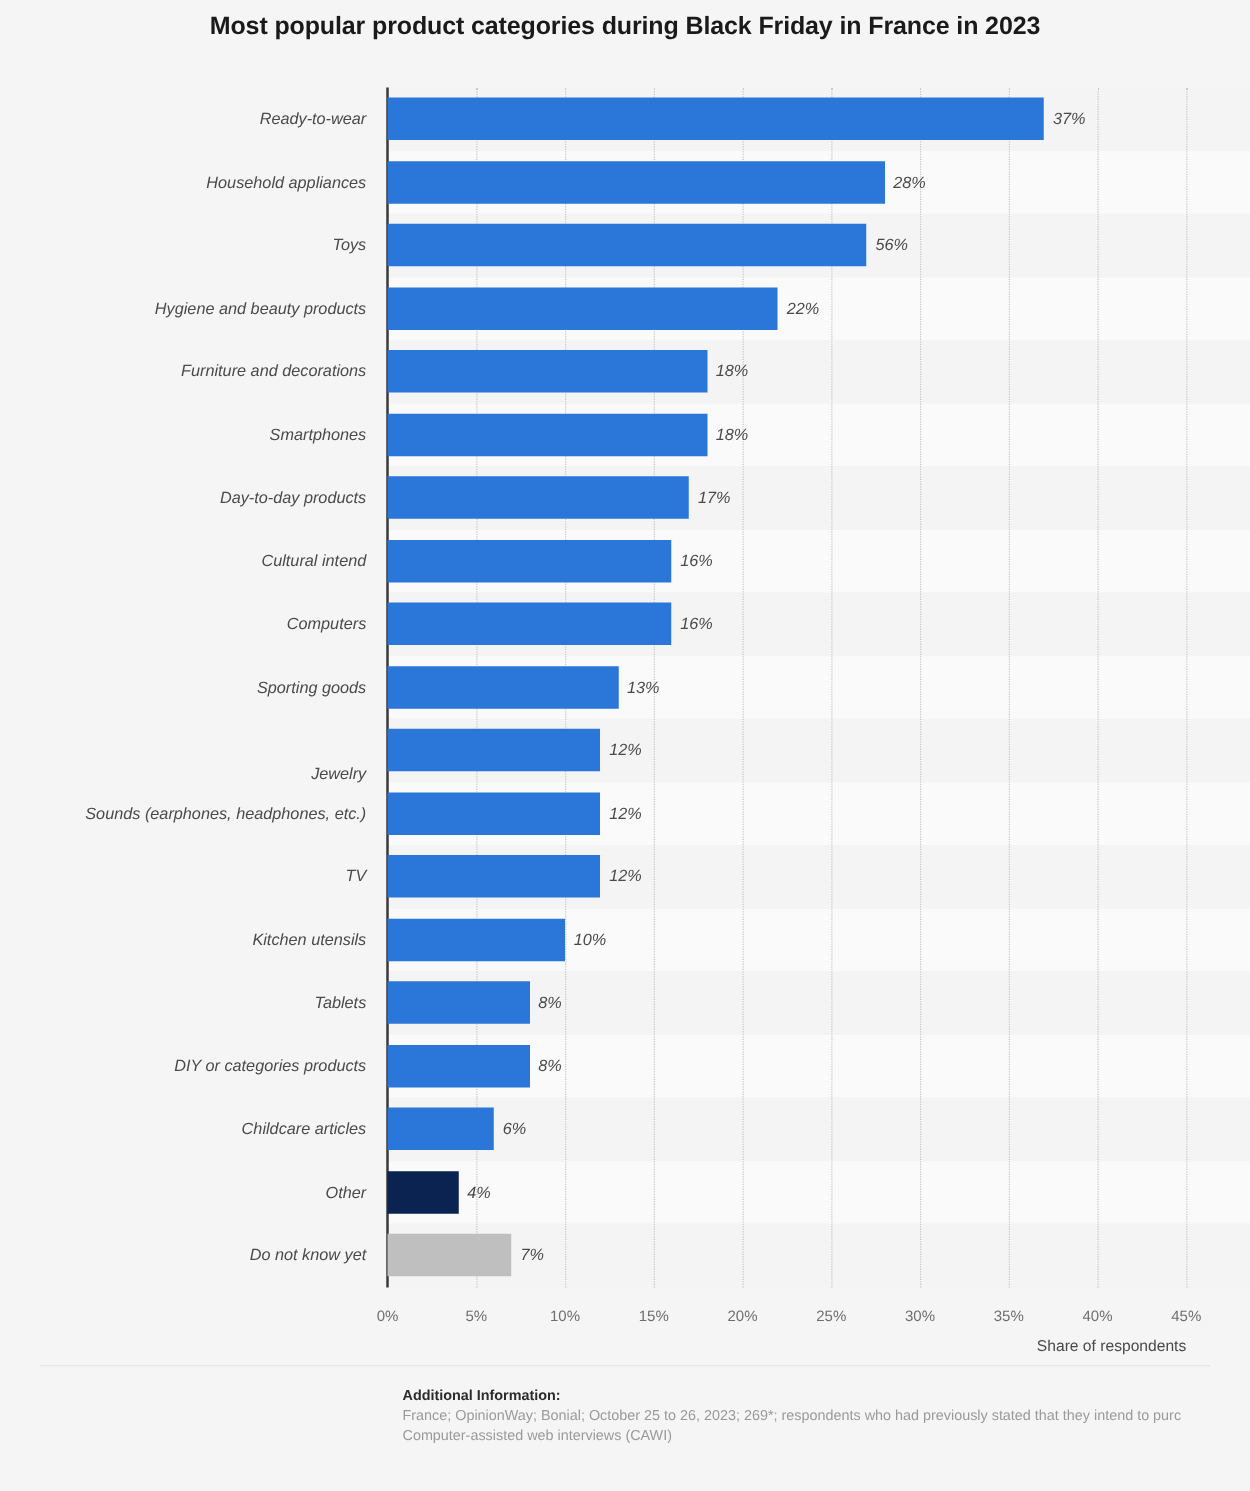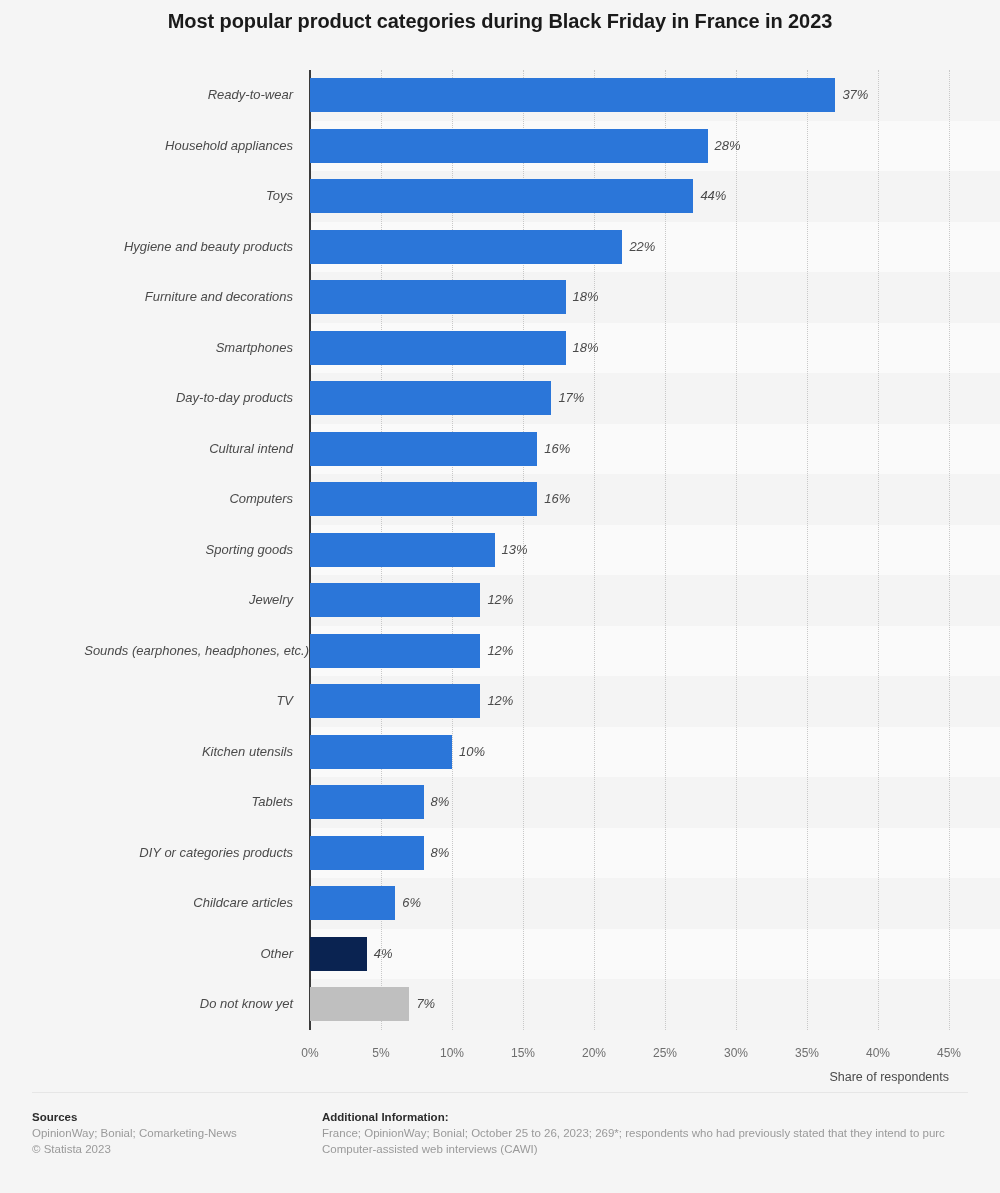--- a/index.html
+++ b/index.html
@@ -197,37 +197,37 @@
       <div class="cat-label" style="top: 8px; left: 0px; width: 293px;">Ready-to-wear</div>
       <div class="cat-label" style="top: 58.5px; left: 0px; width: 293px;">Household appliances</div>
       <div class="cat-label" style="top: 109px; left: 0px; width: 293px;">Toys</div>
       <div class="cat-label" style="top: 159.5px; left: 0px; width: 293px;">Hygiene and beauty products</div>
       <div class="cat-label" style="top: 210px; left: 0px; width: 293px;">Furniture and decorations</div>
       <div class="cat-label" style="top: 260.5px; left: 0px; width: 293px;">Smartphones</div>
       <div class="cat-label" style="top: 311px; left: 0px; width: 293px;">Day-to-day products</div>
       <div class="cat-label" style="top: 361.5px; left: 0px; width: 293px;">Cultural intend</div>
       <div class="cat-label" style="top: 412px; left: 0px; width: 293px;">Computers</div>
       <div class="cat-label" style="top: 462.5px; left: 0px; width: 293px;">Sporting goods</div>
-      <div class="cat-label" style="top: 513px; left: 0px; width: 293px;">Jewelry</div>
-      <div class="cat-label" style="top: 563.5px; left: 0px; width: 293px; padding-left: 16px;">Sounds (earphones, headphones, etc.)</div>
+      <div class="cat-label" style="top: 532px; left: 0px; width: 293px;">Jewelry</div>
+      <div class="cat-label" style="top: 563.5px; left: 0px; width: 293px;">Sounds (earphones, headphones, etc.)</div>
       <div class="cat-label" style="top: 614px; left: 0px; width: 293px;">TV</div>
       <div class="cat-label" style="top: 664.5px; left: 0px; width: 293px;">Kitchen utensils</div>
       <div class="cat-label" style="top: 715px; left: 0px; width: 293px;">Tablets</div>
       <div class="cat-label" style="top: 765.5px; left: 0px; width: 293px;">DIY or categories products</div>
       <div class="cat-label" style="top: 816px; left: 0px; width: 293px;">Childcare articles</div>
       <div class="cat-label" style="top: 866.5px; left: 0px; width: 293px;">Other</div>
       <div class="cat-label" style="top: 917px; left: 0px; width: 293px;">Do not know yet</div>
     </div>
   <div id="bars-layer">
       <div class="bar" style="top: 8px; left: 310px; width: 525.4px; background: rgb(43, 118, 217);"></div>
       <div class="bar-value" style="top: 8px; left: 842.4px;">37%</div>
       <div class="bar" style="top: 58.5px; left: 310px; width: 397.6px; background: rgb(43, 118, 217);"></div>
       <div class="bar-value" style="top: 58.5px; left: 714.6px;">28%</div>
       <div class="bar" style="top: 109px; left: 310px; width: 383.4px; background: rgb(43, 118, 217);"></div>
-      <div class="bar-value" style="top: 109px; left: 700.4px;">44%</div>
+      <div class="bar-value" style="top: 109px; left: 700.4px;">56%</div>
       <div class="bar" style="top: 159.5px; left: 310px; width: 312.4px; background: rgb(43, 118, 217);"></div>
       <div class="bar-value" style="top: 159.5px; left: 629.4px;">22%</div>
       <div class="bar" style="top: 210px; left: 310px; width: 255.6px; background: rgb(43, 118, 217);"></div>
       <div class="bar-value" style="top: 210px; left: 572.6px;">18%</div>
       <div class="bar" style="top: 260.5px; left: 310px; width: 255.6px; background: rgb(43, 118, 217);"></div>
       <div class="bar-value" style="top: 260.5px; left: 572.6px;">18%</div>
       <div class="bar" style="top: 311px; left: 310px; width: 241.4px; background: rgb(43, 118, 217);"></div>
       <div class="bar-value" style="top: 311px; left: 558.4px;">17%</div>
       <div class="bar" style="top: 361.5px; left: 310px; width: 227.2px; background: rgb(43, 118, 217);"></div>
       <div class="bar-value" style="top: 361.5px; left: 544.2px;">16%</div>
@@ -265,23 +265,18 @@
     <div class="x-tick-label" style="left: 665px;">25%</div>
     <div class="x-tick-label" style="left: 736px;">30%</div>
     <div class="x-tick-label" style="left: 807px;">35%</div>
     <div class="x-tick-label" style="left: 878px;">40%</div>
     <div class="x-tick-label" style="left: 949px;">45%</div>
   </div>
 <div id="x-axis-title">Share of respondents</div>
 
 <div id="footer-divider"></div>
 <div id="footer">
-  <div id="sources-block">
-    <div class="foot-head">Sources</div>
-    <div class="foot-line">OpinionWay; Bonial; Comarketing-News</div>
-    <div class="foot-line">© Statista 2023</div>
-  </div>
   <div id="additional-block">
     <div class="foot-head">Additional Information:</div>
     <div class="foot-line">France; OpinionWay; Bonial; October 25 to 26, 2023; 269*; respondents who had previously stated that they intend to purc</div>
     <div class="foot-line">Computer-assisted web interviews (CAWI)</div>
   </div>
 </div>
 
 </body></html>

